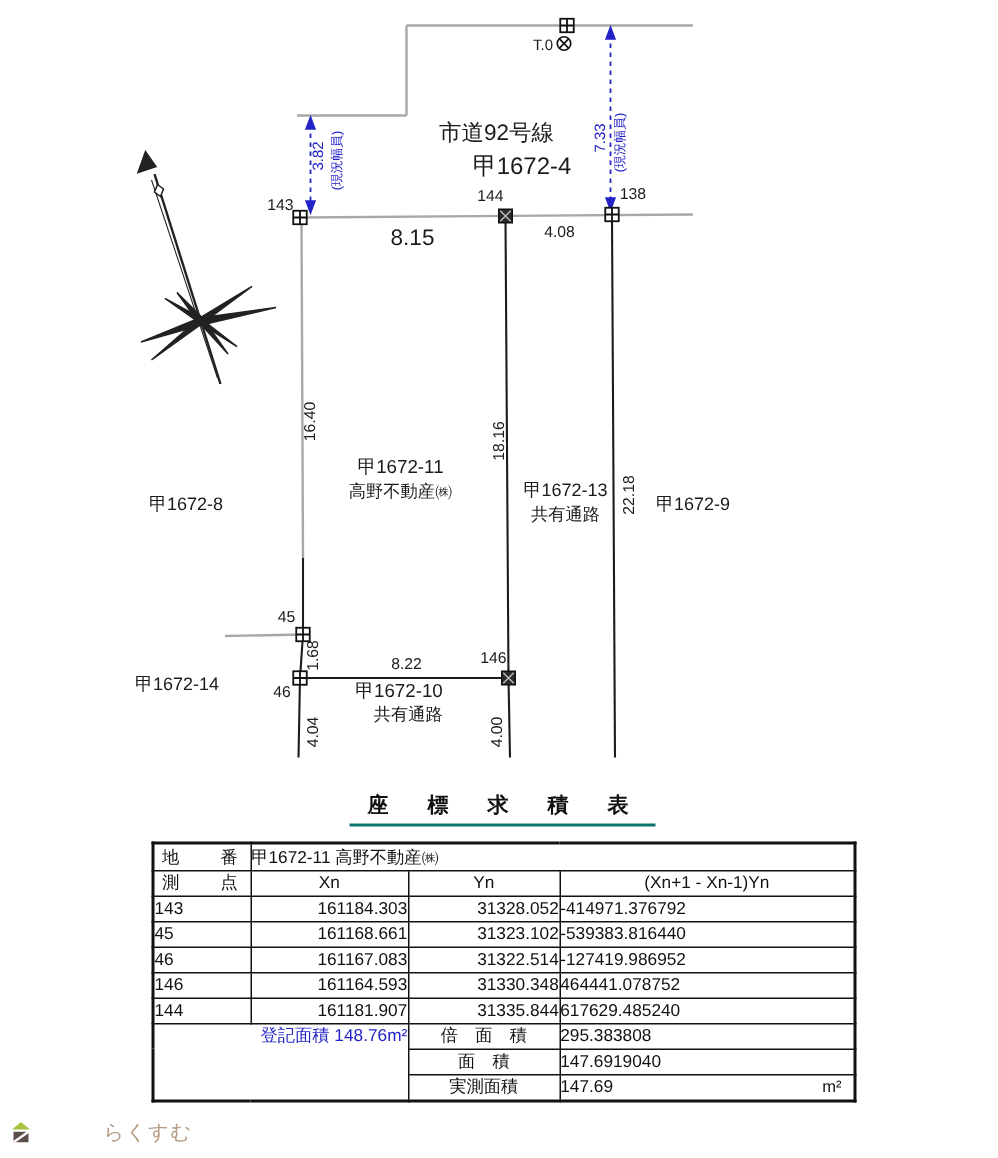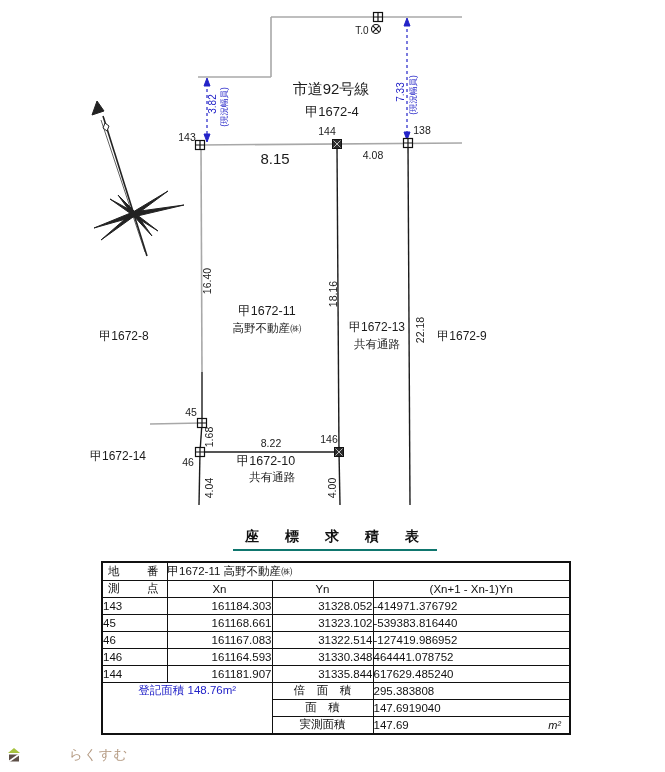--- a/index.html
+++ b/index.html
@@ -31,25 +31,25 @@
   }
   table.sheet{border:2px solid #111;}
   table.sheet td{border:1px solid #111;height:16px;padding:0 0;overflow:hidden;white-space:nowrap;}
   td.c-point{text-align:left;padding-left:4px;}
   td.c-num{text-align:right;padding-right:6px;}
   td.c-val{text-align:left;padding-right:40px;}
   td.c-center{text-align:center;}
   td.c-chiban-label{text-align:right;letter-spacing:8px;}
   td.c-chiban-val{text-align:left;padding-left:8px;}
   td.c-reg{
-    text-align:center;padding-left:7px;vertical-align:top;
+    text-align:right;padding-left:7px;vertical-align:top;
     color:#2323c8;padding-top:2px;font-size:11.5px;
   }
   td.rel{position:relative;}
-  .unit-abs{position:absolute;right:8px;top:2px;font-size:11px;font-style:italic;}
+  .unit-abs{position:absolute;right:8px;top:2px;font-size:11px;}
 
   
   .logo{position:absolute;left:7px;top:746px;display:flex;align-items:center;gap:44px;}
   .logo-text{color:#b49a82;font-size:13.5px;margin-left:4px;letter-spacing:1px;}
 </style>
 </head>
 <body>
 
 <svg width="665" height="520" viewBox="0 0 665 520" style="position:absolute;left:0;top:0;">
 
@@ -129,21 +129,21 @@
     </g>
   </g>
 
   <g stroke="#111" fill="none" stroke-width="1.1">
     <circle cx="376" cy="29" r="4.5"></circle>
     <path d="M372.8,25.8 l6.4,6.4 M379.2,25.8 l-6.4,6.4"></path>
   </g>
 </svg>
 
 <div class="lbl" style="left:331px;top:89px;font-size:15px;">市道92号線</div>
-<div class="lbl" style="left:332px;top:112px;font-size:13px;">甲1672-4</div>
+<div class="lbl" style="left:348px;top:112px;font-size:16px;">甲1672-4</div>
 <div class="lbl" style="left:362px;top:31px;font-size:10px;">T.0</div>
 
 <div class="lbl two-line" style="left:267px;top:320px;font-size:12.5px;">
   <div>甲1672-11</div>
   <div style="font-size:11.5px;margin-top:4px;">高野不動産㈱</div>
 </div>
 <div class="lbl two-line" style="left:377px;top:336px;font-size:12px;">
   <div>甲1672-13</div>
   <div style="font-size:11.5px;margin-top:3px;">共有通路</div>
 </div>

